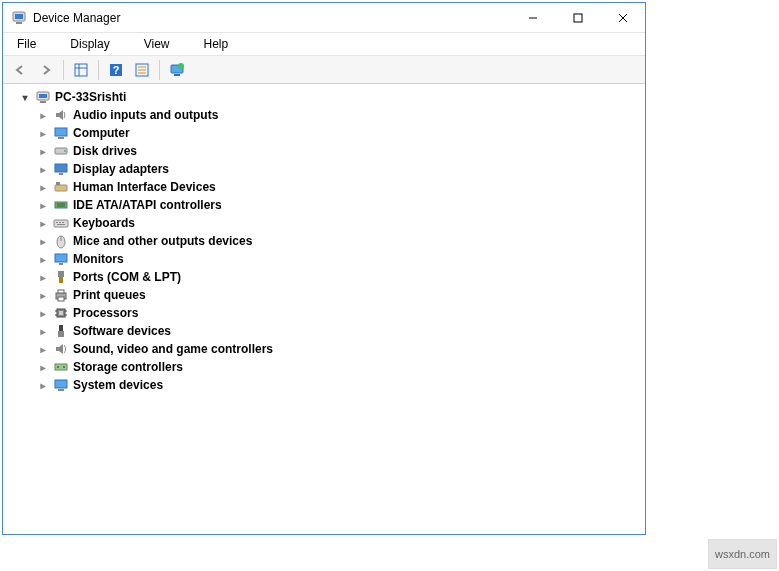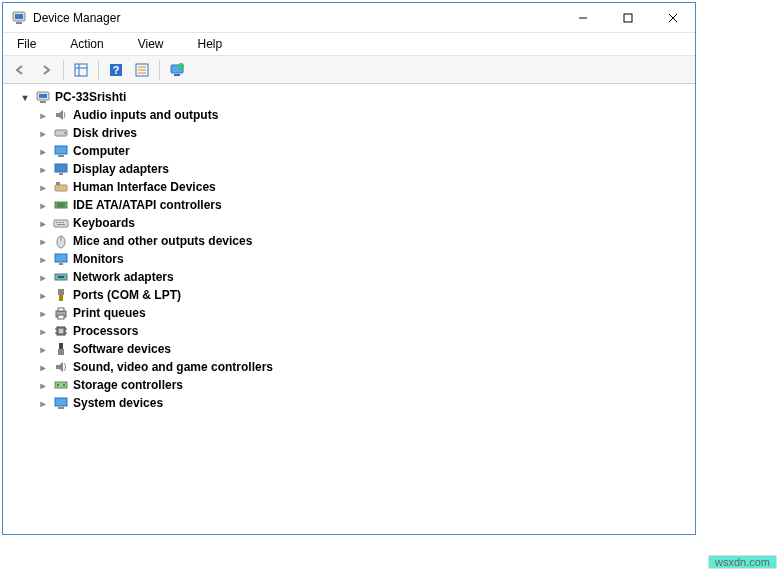--- a/index.html
+++ b/index.html
@@ -9,21 +9,21 @@
     font-size: 12px;
     background: #fff;
     color: #000;
     width: 779px;
     height: 571px;
     overflow: hidden;
     position: relative;
   }
   .window {
     border: 1px solid #4a88c7;
-    width: 694px;
+    width: 644px;
     height: 533px;
     margin: 2px;
     display: flex;
     flex-direction: column;
     background: #fff;
   }
   .titlebar {
     height: 30px;
     display: flex;
     align-items: center;
@@ -102,23 +102,23 @@
   .dev-icon {
     width: 16px; height: 16px;
     margin: 0 4px 0 2px;
     display: inline-flex; align-items: center; justify-content: center;
   }
   .statusbar {
     position: absolute;
     bottom: 2px; right: 2px;
     font-size: 11px;
     color: #666;
-    padding: 0 6px;
+    padding: 8px 6px;
     border: 1px solid #ddd;
-    background: #5eead4;
+    background: #e5e5e5;
   }
   svg { display: block; }
 </style>
 </head>
 <body>
 
 <div class="window">
 
   <div class="titlebar">
     <span class="app-icon">
@@ -144,21 +144,21 @@
         <svg width="10" height="10">
             <line x1="1" y1="1" x2="9" y2="9" stroke="#000" stroke-width="1"></line>
             <line x1="9" y1="1" x2="1" y2="9" stroke="#000" stroke-width="1"></line>
           </svg>
       </div>
     </div>
   </div>
 
   <div class="menubar">
     <div class="menu-item">File</div>
-    <div class="menu-item">Action</div>
+    <div class="menu-item">Display</div>
     <div class="menu-item">View</div>
     <div class="menu-item">Help</div>
   </div>
 
   <div class="toolbar">
     <div class="tool-btn">
       <svg width="14" height="14" viewBox="0 0 14 14">
           <path d="M9 3 L4 7 L9 11" fill="none" stroke="#888" stroke-width="2"></path>
         </svg>
     </div>
@@ -220,35 +220,35 @@
               <path d="M3 6v4h3l4 3V3L6 6H3z" fill="#888"></path>
               <path d="M11 5c1 1 1 5 0 6" fill="none" stroke="#888"></path>
             </svg>
           </span>
           <span>Audio inputs and outputs</span>
         </div>
         <div class="tree-row child">
           <span class="expander exp-closed"></span>
           <span class="dev-icon">
             <svg width="16" height="16" viewBox="0 0 16 16">
+              <rect x="2" y="3" width="12" height="8" fill="#5aa7e8" stroke="#2a70c8"></rect>
+              <rect x="5" y="12" width="6" height="2" fill="#888"></rect>
+            </svg>
+          </span>
+          <span>Computer</span>
+        </div>
+        <div class="tree-row child">
+          <span class="expander exp-closed"></span>
+          <span class="dev-icon">
+            <svg width="16" height="16" viewBox="0 0 16 16">
               <rect x="2" y="5" width="12" height="6" rx="1" fill="#ccc" stroke="#888"></rect>
               <circle cx="12" cy="8" r="1" fill="#6a6"></circle>
             </svg>
           </span>
           <span>Disk drives</span>
-        </div>
-        <div class="tree-row child">
-          <span class="expander exp-closed"></span>
-          <span class="dev-icon">
-            <svg width="16" height="16" viewBox="0 0 16 16">
-              <rect x="2" y="3" width="12" height="8" fill="#5aa7e8" stroke="#2a70c8"></rect>
-              <rect x="5" y="12" width="6" height="2" fill="#888"></rect>
-            </svg>
-          </span>
-          <span>Computer</span>
         </div>
         <div class="tree-row child">
           <span class="expander exp-closed"></span>
           <span class="dev-icon">
             <svg width="16" height="16" viewBox="0 0 16 16">
               <rect x="2" y="3" width="12" height="8" fill="#4a88c7" stroke="#2a70c8"></rect>
               <rect x="6" y="12" width="4" height="2" fill="#888"></rect>
             </svg>
           </span>
           <span>Display adapters</span>
@@ -299,30 +299,20 @@
         </div>
         <div class="tree-row child">
           <span class="expander exp-closed"></span>
           <span class="dev-icon">
             <svg width="16" height="16" viewBox="0 0 16 16">
               <rect x="2" y="3" width="12" height="8" fill="#5aa7e8" stroke="#2a70c8"></rect>
               <rect x="6" y="12" width="4" height="2" fill="#888"></rect>
             </svg>
           </span>
           <span>Monitors</span>
-        </div>
-        <div class="tree-row child">
-          <span class="expander exp-closed"></span>
-          <span class="dev-icon">
-            <svg width="16" height="16" viewBox="0 0 16 16">
-              <rect x="2" y="5" width="12" height="6" fill="#7aa8d8" stroke="#486"></rect>
-              <rect x="5" y="7" width="6" height="2" fill="#264"></rect>
-            </svg>
-          </span>
-          <span>Network adapters</span>
         </div>
         <div class="tree-row child">
           <span class="expander exp-closed"></span>
           <span class="dev-icon">
             <svg width="16" height="16" viewBox="0 0 16 16">
               <rect x="5" y="2" width="6" height="6" fill="#888"></rect>
               <rect x="6" y="8" width="4" height="6" fill="#a80"></rect>
             </svg>
           </span>
           <span>Ports (COM &amp; LPT)</span>

